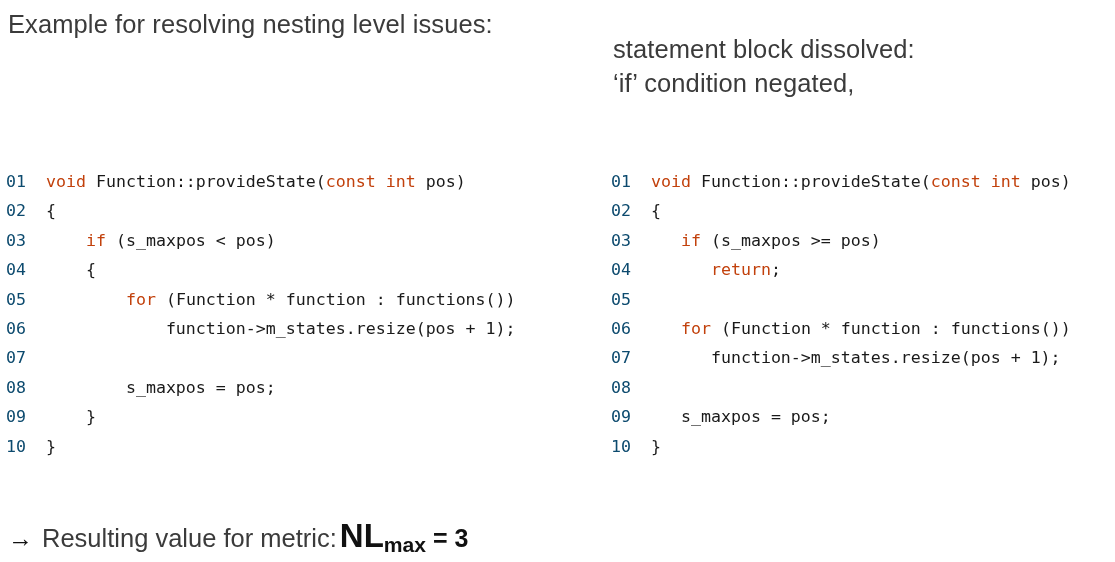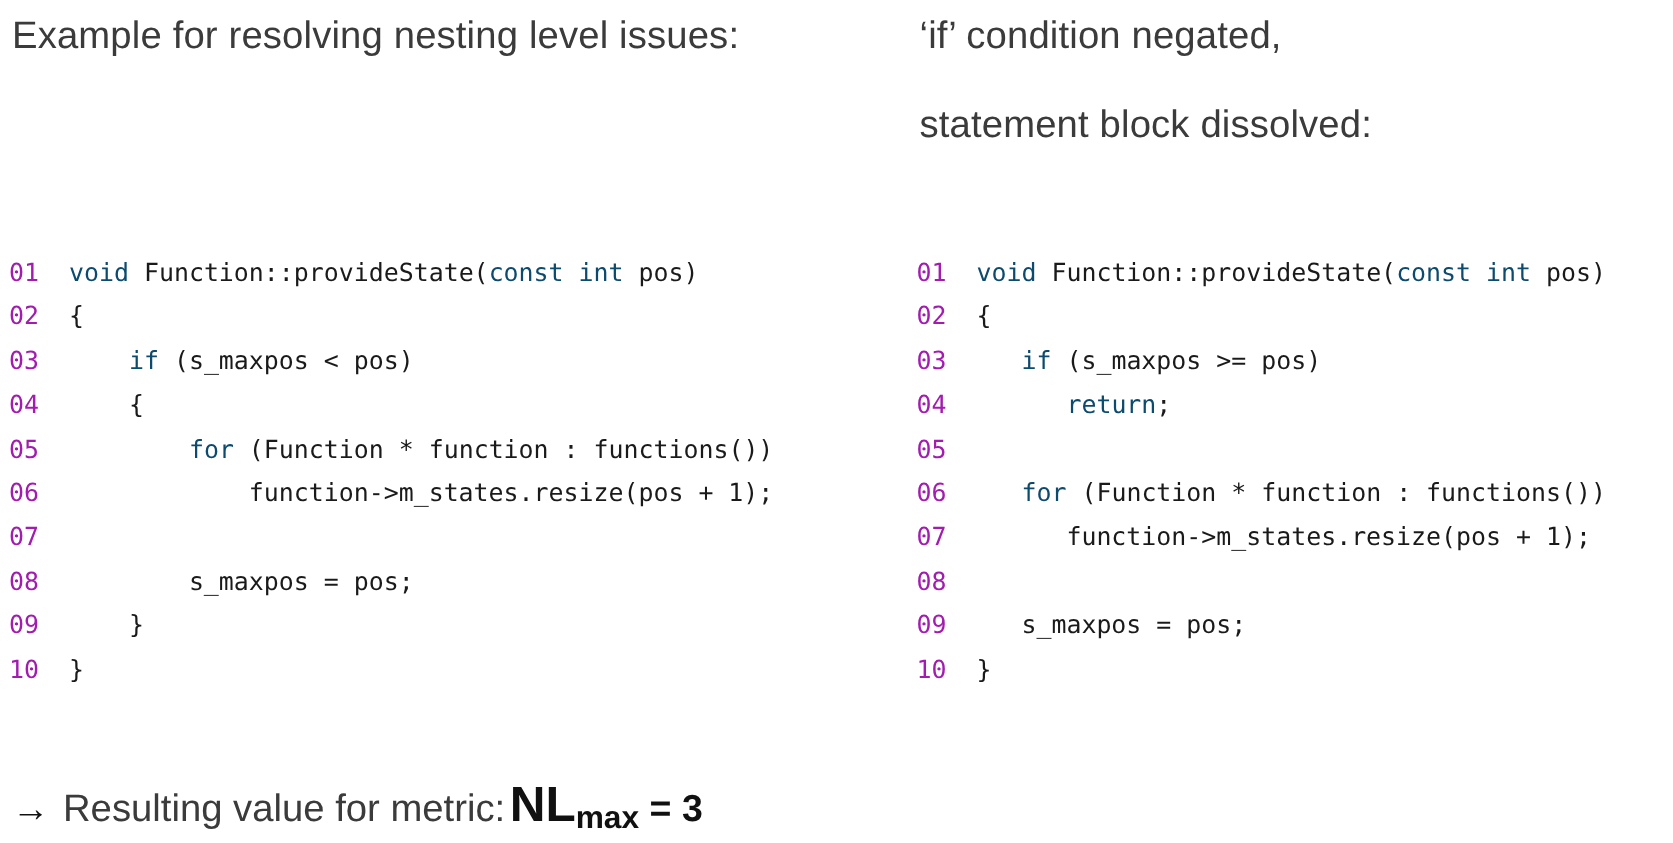--- a/index.html
+++ b/index.html
@@ -61,27 +61,27 @@
     white-space: pre;
   }
   .code-line {
     display: block;
     height: 29.4px;
     white-space: pre;
   }
   .ln {
     display: inline-block;
     width: 40px;
-    color: #a21caf;
+    color: #0c4a6e;
   }
   .code-text {
     color: #1a1a1a;
   }
   .kw {
-    color: #0c4a6e;
+    color: #c2410c;
   }
 
   
   .conclusion {
     position: absolute;
     top: 515px;
     left: 8px;
     font-size: 25.5px;
     font-weight: 300;
     color: #3b3b3b;
@@ -129,22 +129,22 @@
 
     <div class="conclusion">
       <span class="arrow">→</span><span class="conclusion-text">Resulting value for metric:</span><span class="metric"><span>NL</span><sub>max</sub></span><span class="result">= 3</span>
     </div>
 
   </div>
 
   <div class="column right">
 
     <div class="heading-block">
+      <div class="heading-line second">statement block dissolved:</div>
       <div class="heading-line">‘if’ condition negated,</div>
-      <div class="heading-line second">statement block dissolved:</div>
     </div>
 
     <div class="code-block"><span class="code-line"><span class="ln">01</span><span class="code-text"><span class="kw">void</span><span> Function::provideState(</span><span class="kw">const int</span><span> pos)</span></span></span><span class="code-line"><span class="ln">02</span><span class="code-text"><span>{</span></span></span><span class="code-line"><span class="ln">03</span><span class="code-text"><span>   </span><span class="kw">if</span><span> (s_maxpos &gt;= pos)</span></span></span><span class="code-line"><span class="ln">04</span><span class="code-text"><span>      </span><span class="kw">return</span><span>;</span></span></span><span class="code-line"><span class="ln">05</span><span class="code-text"><span></span></span></span><span class="code-line"><span class="ln">06</span><span class="code-text"><span>   </span><span class="kw">for</span><span> (Function * function : functions())</span></span></span><span class="code-line"><span class="ln">07</span><span class="code-text"><span>      function-&gt;m_states.resize(pos + 1);</span></span></span><span class="code-line"><span class="ln">08</span><span class="code-text"><span></span></span></span><span class="code-line"><span class="ln">09</span><span class="code-text"><span>   s_maxpos = pos;</span></span></span><span class="code-line"><span class="ln">10</span><span class="code-text"><span>}</span></span></span></div>
 
 
   </div>
 
 </div>
 
 </body></html>

